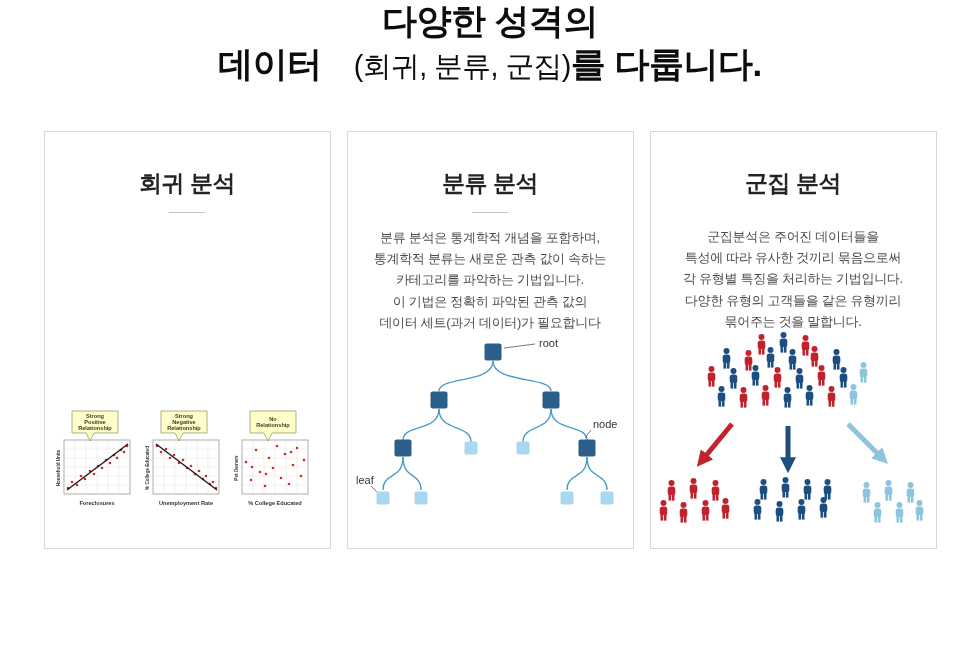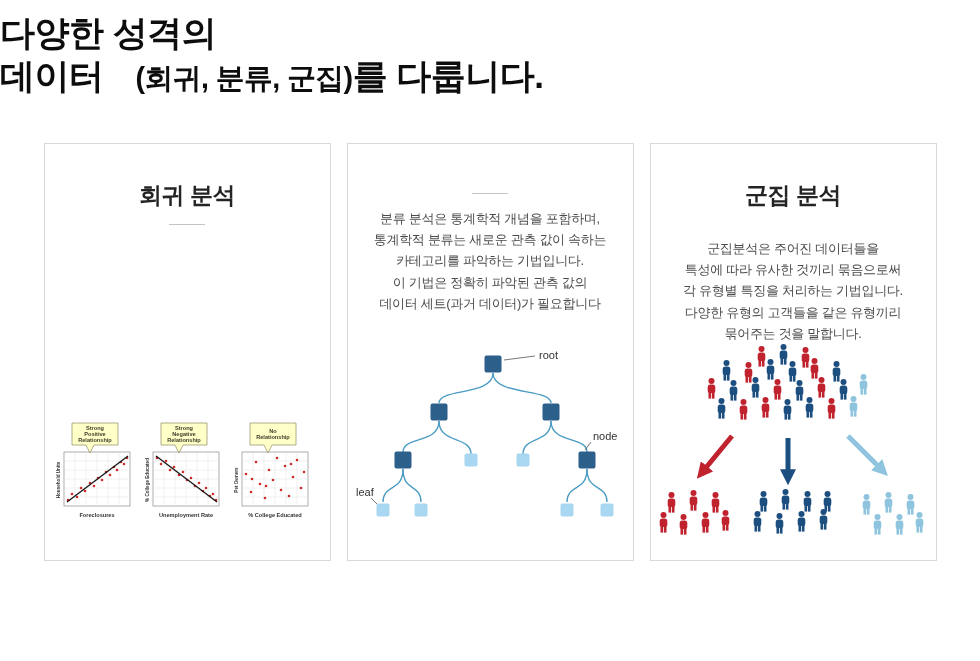--- a/index.html
+++ b/index.html
@@ -5,26 +5,26 @@
   * { margin:0; padding:0; box-sizing:border-box; }
   body {
     width:980px; height:661px;
     background:#ffffff;
     font-family:"Liberation Sans","DejaVu Sans",sans-serif;
     overflow:hidden;
   }
   .page { width:980px; height:661px; position:relative; }
 
   
-  .header { padding-top:12px; }
+  .header { text-align:center; }
   .header-line {
     font-size:35px; font-weight:800; color:#0d0d0d; line-height:1.22;
     letter-spacing:-0.5px;
   }
-  .paren { font-size:0.82em; font-weight:700;margin-left:32px; }
+  .paren { font-size:0.82em; font-weight:400;margin-left:32px; }
 
   
   .cards {
     display:flex; justify-content:center; gap:16px; margin-top:46px;
   }
   .card {
     width:287px; height:418px;
     border:1px solid #d8d8d8; background:#ffffff;
     display:flex; flex-direction:column; align-items:center;
     padding:36px 3px 16px;
@@ -165,20 +165,21 @@
               <text class="callout-text" x="41" y="10.5">No</text>
               <text class="callout-text" x="41" y="17">Relationship</text>
             </g>
             <text class="xlab" x="43" y="95">% College Educated</text>
           </g>
         </svg>
       </div>
     </div>
 
     <div class="card">
+      <div class="card-title">분류 분석</div>
       <div class="title-divider"></div>
       <div class="card-body">분류 분석은 통계학적 개념을 포함하며,
 통계학적 분류는 새로운 관측 값이 속하는
 카테고리를 파악하는 기법입니다.
 이 기법은 정확히 파악된 관측 값의
 데이터 세트(과거 데이터)가 필요합니다</div>
       <div class="card-image">
         <svg width="270" height="192" viewBox="0 0 270 192">
 
           <g class="edge" stroke="#4b9cc4">

